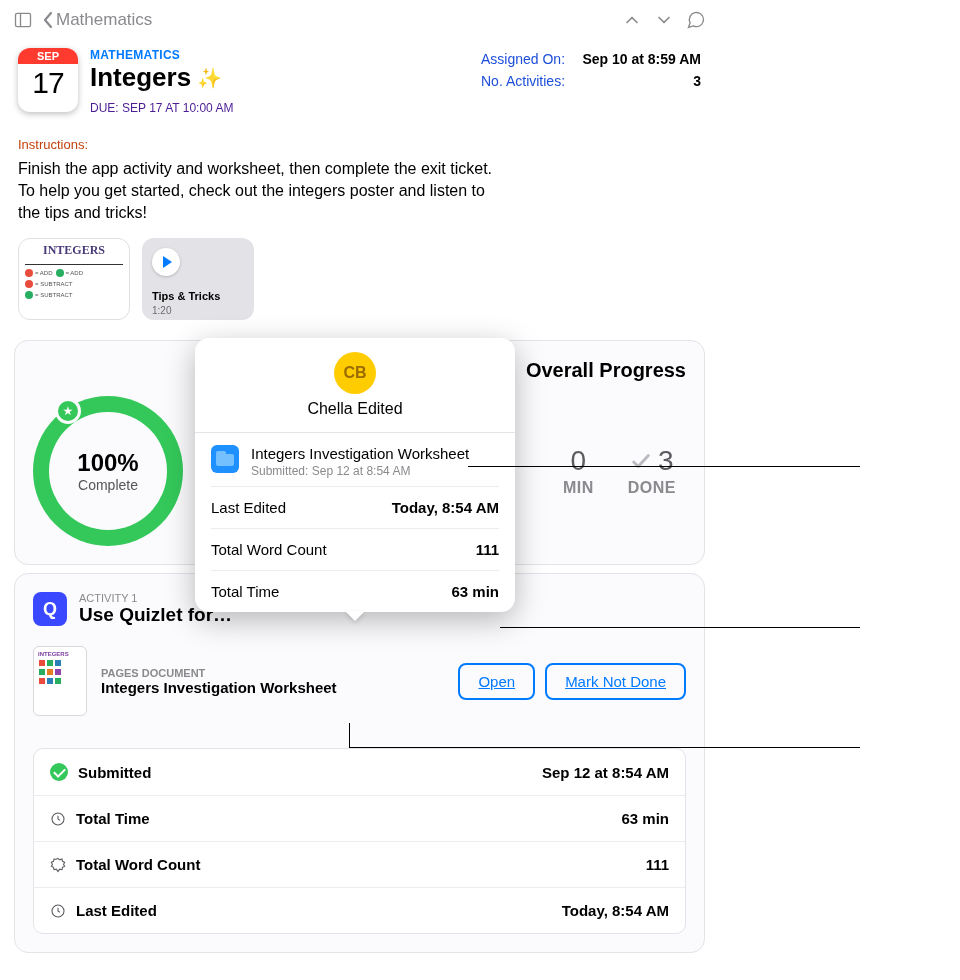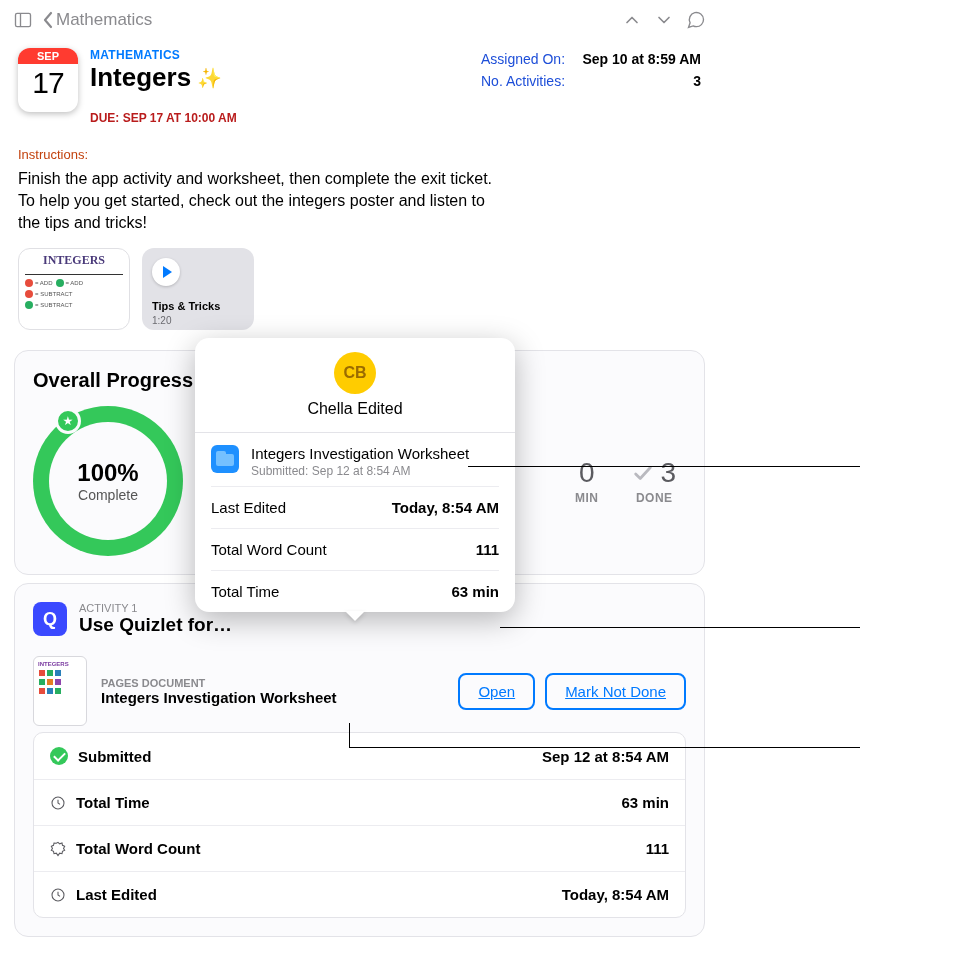--- a/index.html
+++ b/index.html
@@ -51,21 +51,21 @@
     box-shadow: 0 2px 6px rgba(0,0,0,.25);
     display: flex; flex-direction: column; align-items:center;
     overflow: hidden;
   }
   .cal-month { background: #ff3b30; color:#fff; font-size:11px; font-weight:600; width:100%; text-align:center; padding:2px 0;}
   .cal-day { font-size:30px; font-weight:400; letter-spacing:-1px; padding-top:2px;}
   .title-block { flex:1; }
   .subject { color:#007aff; font-size:12px; font-weight:700; letter-spacing:.3px;}
   .title { font-size:26px; font-weight:700; display:flex; align-items:center; gap:6px;}
   .sparkle { font-size:20px; }
-  .due { color:#b91c1c; font-size:12px; font-weight:700; margin-top:18px;}
+  .due { color:#4c1d95; font-size:12px; font-weight:400; margin-top:8px;}
   .meta { font-size:14px; }
   .meta-row { display:flex; justify-content:space-between; width:220px; line-height:22px;}
   .meta-label { color:#1d4ed8; }
   .meta-val { font-weight:600; }
 
   
   .instructions-label { color:#c2410c; font-size:13px; padding:22px 18px 6px;}
   .instructions { font-size:16px; line-height:22px; padding:0 18px; max-width:520px;}
 
   
@@ -92,42 +92,42 @@
   .media-dur { position:absolute; left:10px; bottom:4px; font-size:10px; color:#6b6b70;}
 
   
   .card {
     margin:8px 14px;
     background:#fbfbfd;
     border:1px solid #e3e3e8;
     border-radius:14px;
     padding:18px;
   }
-  .card h2 { font-size:20px; font-weight:700; margin-bottom:14px;}
+  .card h2 { font-size:20px; font-weight:700; margin-bottom:14px;text-align:right;}
 
   
   .progress-body { display:flex; align-items:center; gap:30px;}
   .ring-wrap { position:relative; width:150px; height:150px;}
   .ring {
     width:150px;height:150px;border-radius:50%;
     background: conic-gradient(#34c85a 0 360deg);
     display:flex;align-items:center;justify-content:center;
   }
   .ring-inner { width:118px;height:118px;border-radius:50%;background:#fbfbfd;display:flex;flex-direction:column;align-items:center;justify-content:center;}
   .ring-pct { font-size:24px; font-weight:700;}
   .ring-lbl { font-size:14px; color:#555;}
   .star-badge {
     position:absolute; top:2px; left:22px;
     width:26px;height:26px;border-radius:50%;background:#34c85a;border:3px solid #fbfbfd;
     display:flex;align-items:center;justify-content:center;color:#fff;font-size:12px;
   }
   .stats { display:flex; gap:34px; margin-left:auto; padding-right:10px;}
   .stat { text-align:center;}
   .stat-top { display:flex; align-items:center; gap:6px; font-size:28px; font-weight:400; color:#5b5b60; justify-content:center;}
-  .stat-lbl { font-size:12px; letter-spacing:.5px; color:#8a8a8e; margin-top:2px; font-weight:600;}
+  .stat-lbl { font-size:16px; letter-spacing:.5px; color:#8a8a8e; margin-top:2px; font-weight:600;}
   .check-svg { width:22px;height:22px;color:#b9b9bf;}
 
   
   .act-head { display:flex; align-items:center; gap:12px;}
   .act-icon { width:34px;height:34px;border-radius:8px;background:#3a49ff;display:flex;align-items:center;justify-content:center;color:#fff;font-weight:700;font-size:18px;}
   .act-labels .type { font-size:11px; color:#8a8a8e; font-weight:400;}
   .act-labels .name { font-size:19px; font-weight:700;}
 
   .doc-row {
     display:flex; align-items:center; gap:14px; margin-top:20px;
@@ -141,21 +141,21 @@
   .doc-info .type { font-size:11px; color:#8a8a8e; font-weight:600;}
   .doc-info .name { font-size:15px; font-weight:700;}
   .btn {
     border:2px solid #007aff; color:#007aff; background:transparent;
     border-radius:8px; padding:8px 18px; font-size:15px; font-weight:400;
     cursor:pointer;
     text-decoration:underline;
   }
   .doc-actions { margin-left:auto; display:flex; gap:10px;}
 
-  .detail-list { margin-top:6px; background:#fff; border:1px solid #e3e3e8; border-radius:10px;}
+  .detail-list { margin-top:32px; background:#fff; border:1px solid #e3e3e8; border-radius:10px;}
   .detail-row {
     display:flex; align-items:center; padding:14px 16px; gap:10px;
     border-top:1px solid #ececf0; font-size:15px;
   }
   .detail-row:first-child { border-top:none;}
   .detail-row .lbl { font-weight:600;}
   .detail-row .val { margin-left:auto; font-weight:700;}
   .detail-row.sub .lbl { font-weight:600;}
   .ok-badge { width:18px;height:18px;border-radius:50%;background:#34c85a;display:flex;align-items:center;justify-content:center;}
   .ok-badge::after{content:'';width:5px;height:9px;border:solid #fff;border-width:0 2px 2px 0;transform:rotate(45deg);margin-top:-2px;}

